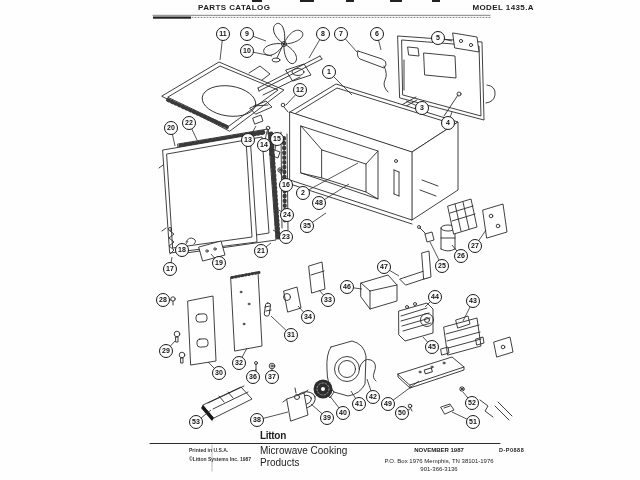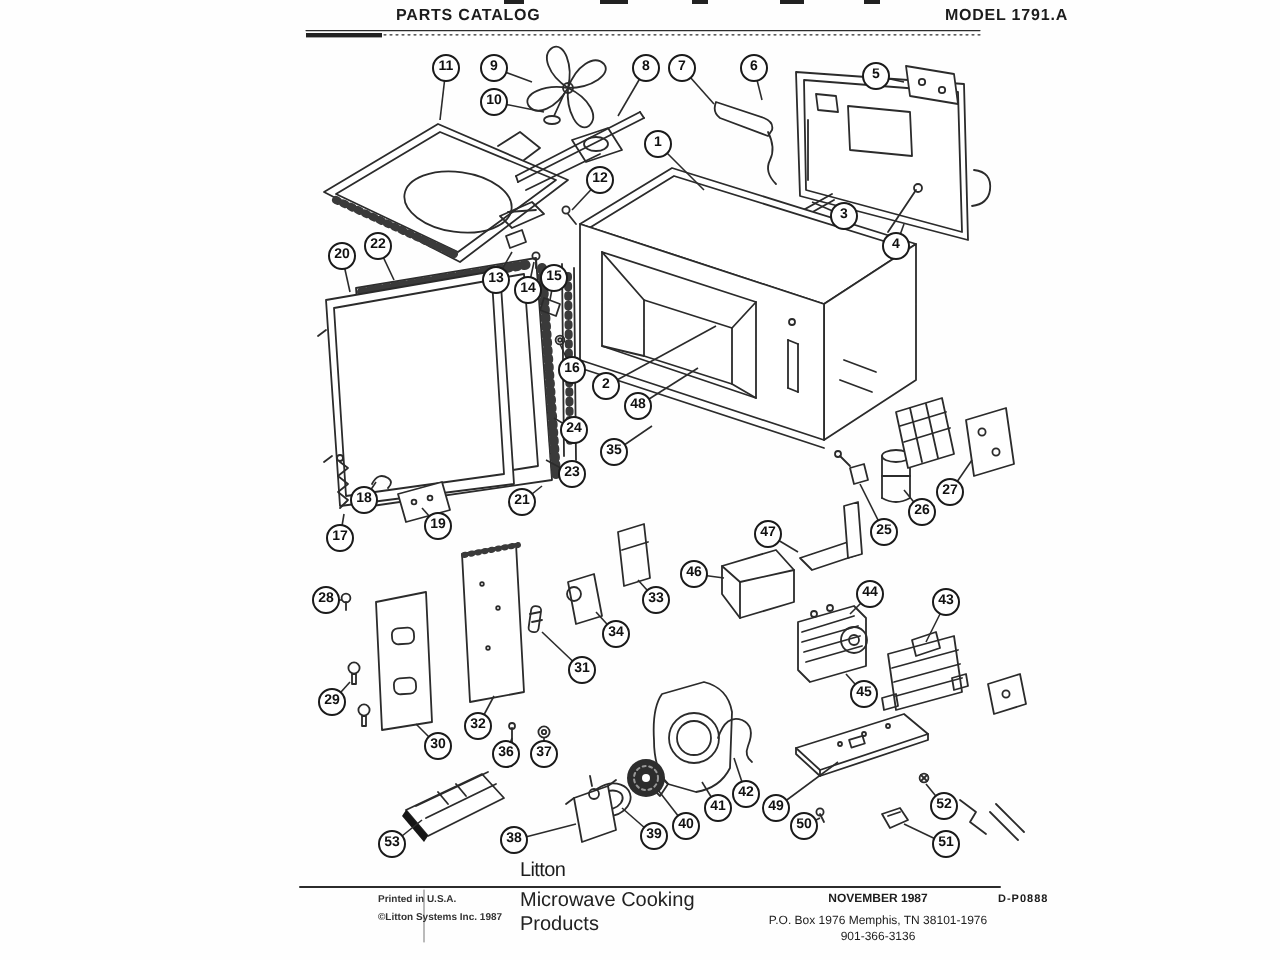--- a/index.html
+++ b/index.html
@@ -8,21 +8,21 @@
   #drawing{position:absolute;left:0;top:0;z-index:1;}
   #leaders{position:absolute;left:0;top:0;z-index:2;}
   #callouts{position:absolute;left:0;top:0;width:640px;height:480px;z-index:3;pointer-events:none;}
   .balloon{position:absolute;width:14px;height:14px;box-sizing:border-box;
            border:1.3px solid #1a1a1a;border-radius:50%;background:#fff;
            font:bold 7px/11.5px "Liberation Sans",sans-serif;text-align:center;color:#111;}
   .txt{position:absolute;z-index:4;white-space:nowrap;padding-left:44px;}
   .hdr{font-size:8px;font-weight:bold;letter-spacing:.4px;}
   #hdr-left{left:154px;top:3px;}
   #hdr-right{left:420px;top:3px;width:70px;text-align:right;}
-  #brand{left:216px;top:430px;font-size:10px;font-weight:400;letter-spacing:-.3px;text-align:right;}
+  #brand{left:216px;top:430px;font-size:10px;font-weight:700;letter-spacing:-.3px;text-align:right;}
   #printed{left:145px;top:447px;font-size:5px;font-weight:bold;color:#333;}
   #copyright{left:145px;top:456px;font-size:5px;font-weight:bold;color:#333;}
   #prod1{left:216px;top:445px;font-size:10px;color:#222;}
   #prod2{left:216px;top:457px;font-size:10px;color:#222;}
   #date{left:345px;top:447px;width:100px;text-align:center;font-size:6px;font-weight:bold;}
   #addr{left:325px;top:458px;width:140px;text-align:center;font-size:6px;}
   #phone{left:325px;top:466px;width:140px;text-align:center;font-size:6px;}
   #docnum{left:455px;top:447px;font-size:5.5px;font-weight:bold;letter-spacing:.5px;}
 </style>
 </head>
@@ -391,21 +391,21 @@
     <div class="balloon" style="left: 377px; top: 260px;">47</div>
     <div class="balloon" style="left: 312px; top: 196px;">48</div>
     <div class="balloon" style="left: 381px; top: 397px;">49</div>
     <div class="balloon" style="left: 395px; top: 406px;">50</div>
     <div class="balloon" style="left: 466px; top: 415px;">51</div>
     <div class="balloon" style="left: 465px; top: 396px;">52</div>
     <div class="balloon" style="left: 189px; top: 415px;">53</div>
   </div>
 
 <div class="txt hdr" id="hdr-left">PARTS CATALOG</div>
-<div class="txt hdr" id="hdr-right">MODEL 1791.A</div>
+<div class="txt hdr" id="hdr-right">MODEL 1435.A</div>
 
 <div class="txt" id="brand">Litton</div>
 <div class="txt" id="printed">Printed in U.S.A.</div>
 <div class="txt" id="copyright">©Litton Systems Inc. 1987</div>
 <div class="txt" id="prod1">Microwave Cooking</div>
 <div class="txt" id="prod2">Products</div>
 <div class="txt" id="date">NOVEMBER 1987</div>
 <div class="txt" id="addr">P.O. Box 1976 Memphis, TN 38101-1976</div>
 <div class="txt" id="phone">901-366-3136</div>
 <div class="txt" id="docnum">D-P0888</div>

